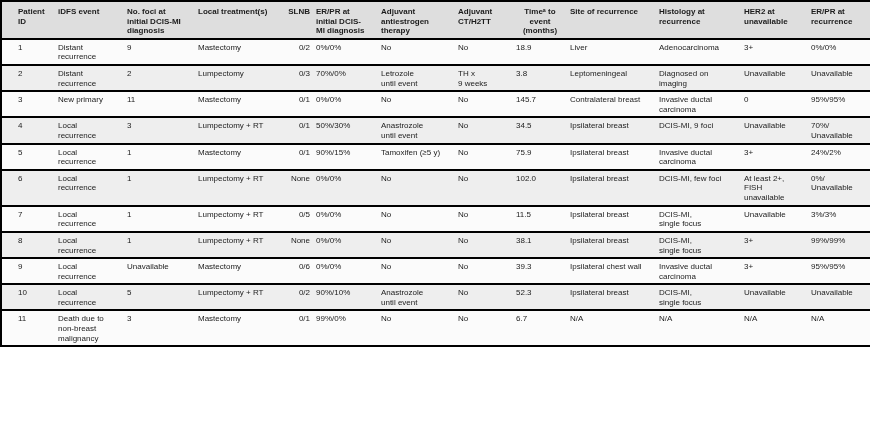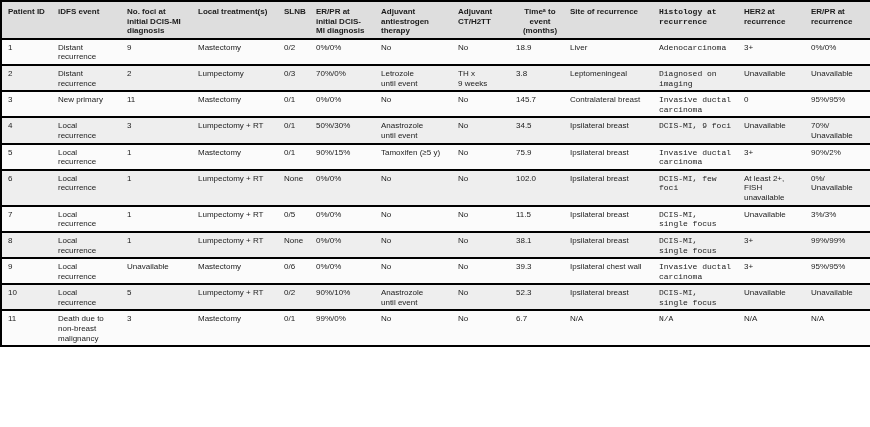--- a/index.html
+++ b/index.html
@@ -44,31 +44,31 @@
   }
   tbody td { height: 24px; background: #fbfbfb; }
   tbody tr.alt td { background: #eeeeee; }
   tbody tr:not(:last-child) td { border-bottom: 2px solid #000000; }
   tbody tr:nth-child(3) td  { height: 26px; }
   tbody tr:nth-child(6) td  { height: 36px; }
   tbody tr:nth-child(11) td { height: 33px; }
   tbody tr:nth-child(12) td { height: 33px; }
   tbody tr:nth-child(13) td { height: 42px; }
   
-  .c0  { width: 57px; padding-left: 6px; }
+  .c0  { width: 57px; padding-left: 16px; }
   .c1  { width: 69px; }
   .c2  { width: 71px; }
   .c3  { width: 86px; }
-  .c4  { width: 32px; }
+  .c4  { width: 32px; text-align: right; }
   .c5  { width: 65px; }
   .c6  { width: 77px; }
   .c7  { width: 58px; }
   .c8  { width: 54px; }
   .c9  { width: 89px; }
-  .c10 { width: 85px; font-family: Liberation Mono, monospace; }
+  .c10 { width: 85px; }
   .c11 { width: 67px; }
   .c12 { width: 60px; }
   td.c8 { text-align: left; padding-right: 30px; }
   th.c8 { text-align: center; padding-right: 6px; }
 </style>
 </head>
 <body>
 
 <div class="page">
   <table class="data-table">
@@ -89,21 +89,21 @@
 therapy</th>
           <th class="c7">Adjuvant
 CT/H2TT</th>
           <th class="c8">Timeᵃ to
 event
 (months)</th>
           <th class="c9">Site of recurrence</th>
           <th class="c10">Histology at
 recurrence</th>
           <th class="c11">HER2 at
-recurrence</th>
+unavailable</th>
           <th class="c12">ER/PR at
 recurrence</th>
         </tr>
     </thead>
     <tbody id="table-body">
         <tr>
           <td class="c0">1</td>
           <td class="c1">Distant
 recurrence</td>
           <td class="c2">9</td>
@@ -179,21 +179,21 @@
           <td class="c3">Mastectomy</td>
           <td class="c4">0/1</td>
           <td class="c5">90%/15%</td>
           <td class="c6">Tamoxifen (≥5 y)</td>
           <td class="c7">No</td>
           <td class="c8">75.9</td>
           <td class="c9">Ipsilateral breast</td>
           <td class="c10">Invasive ductal
 carcinoma</td>
           <td class="c11">3+</td>
-          <td class="c12">90%/2%</td>
+          <td class="c12">24%/2%</td>
         </tr>
         <tr class="alt">
           <td class="c0">6</td>
           <td class="c1">Local
 recurrence</td>
           <td class="c2">1</td>
           <td class="c3">Lumpectomy + RT</td>
           <td class="c4">None</td>
           <td class="c5">0%/0%</td>
           <td class="c6">No</td>

